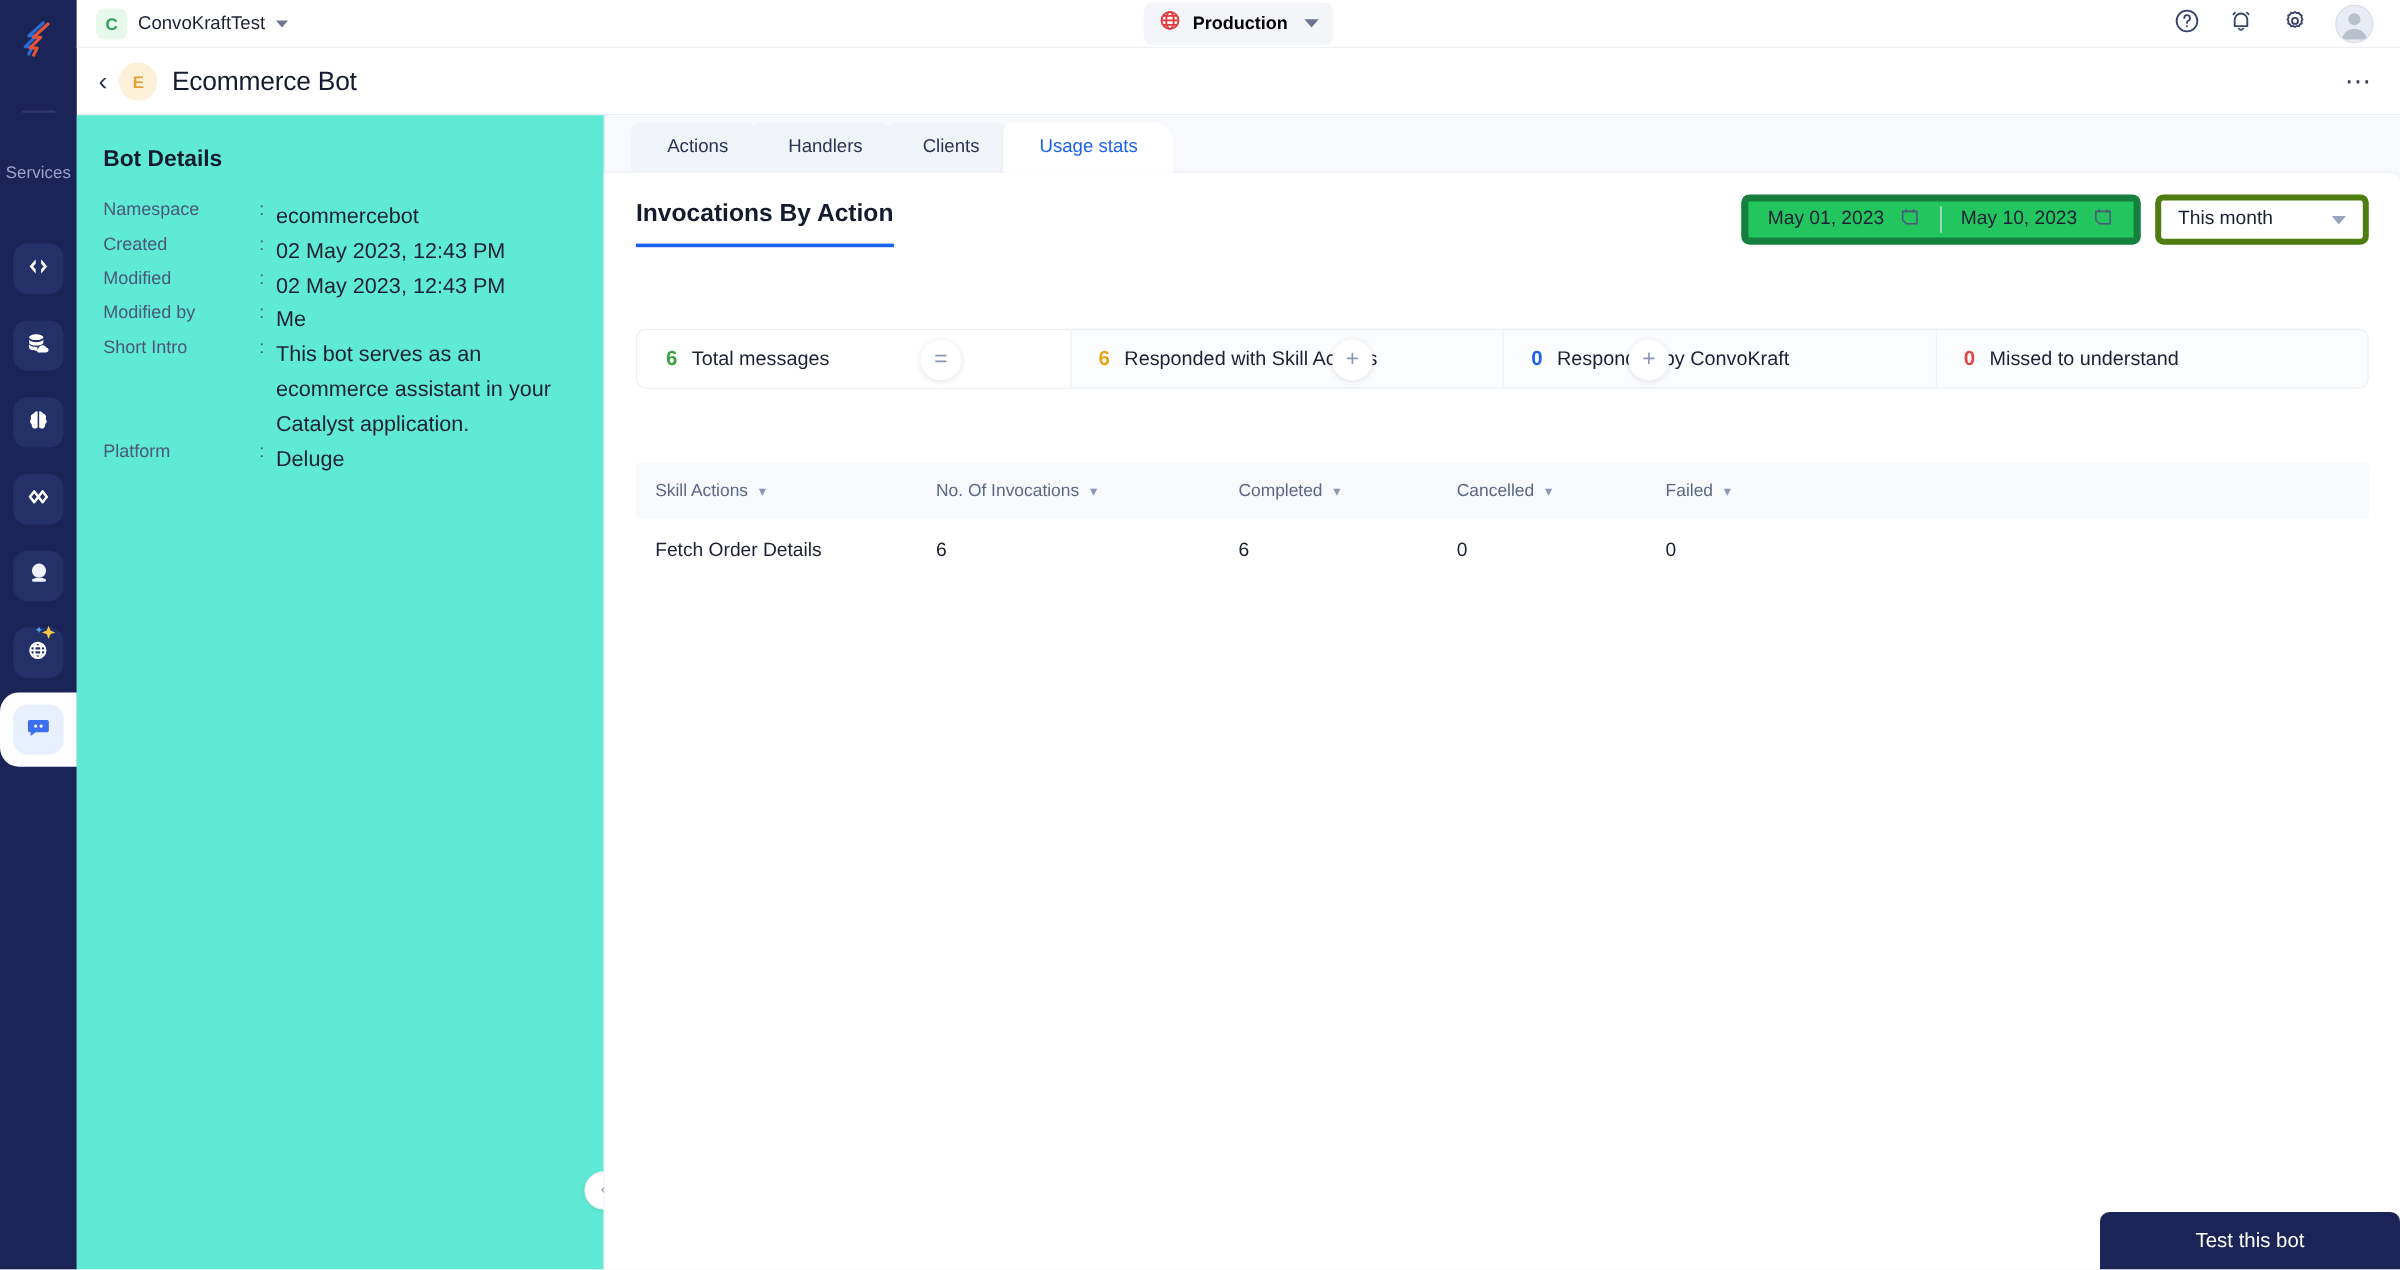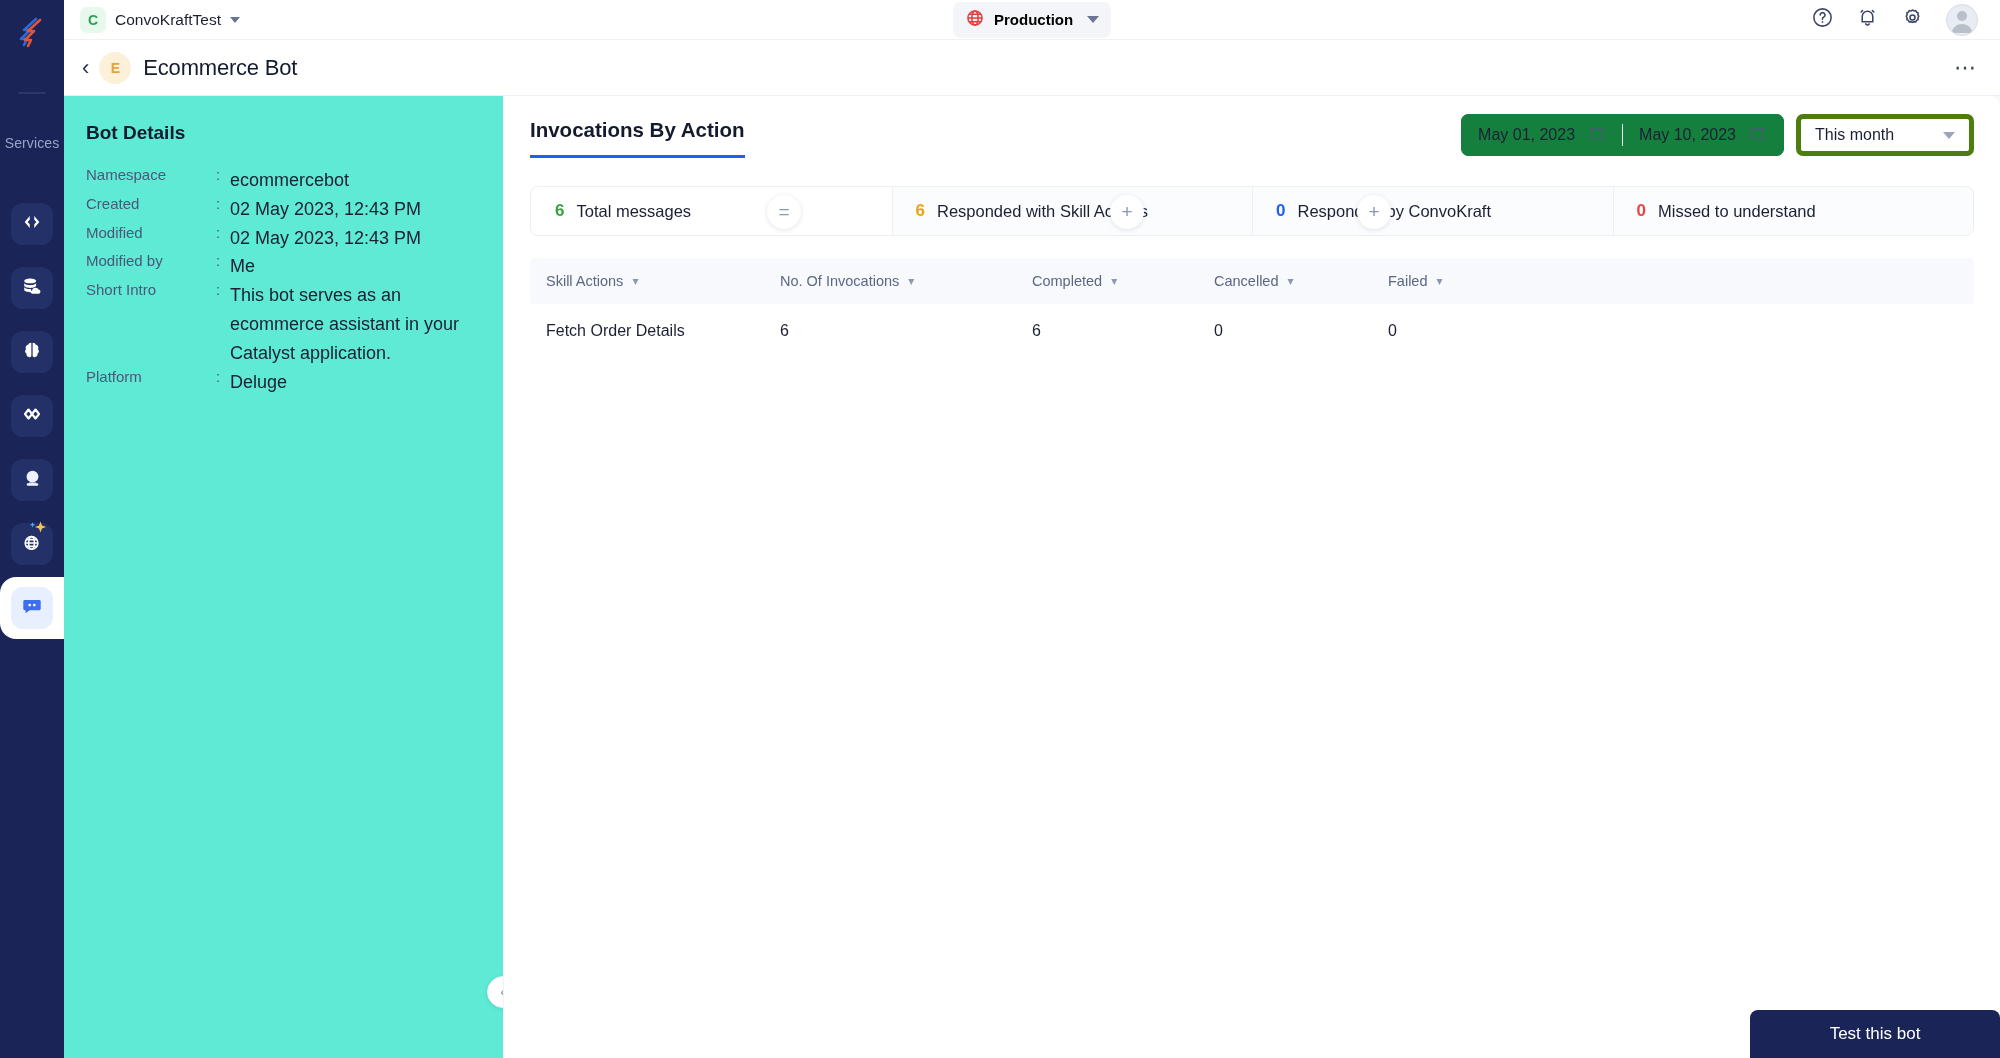--- a/index.html
+++ b/index.html
@@ -104,26 +104,27 @@
     font-size:15.5px; color:#2b3452; background:#f0f3f8;
     border-radius: 8px 18px 0 0; margin-right:-10px;
   }
   .tab.active { background:#ffffff; color:#1a62f2; z-index:3; }
   .tab:nth-child(1){z-index:1} .tab:nth-child(2){z-index:1} .tab:nth-child(3){z-index:1}
 
   .panel {
     flex:1 1 auto; background:#fff; margin:0 0 0 0; border-radius:0 8px 0 0;
     display:flex; flex-direction:column; min-height:0;
     box-shadow: 0 0 0 1px #eef1f6;
+    gap: 40px;
   }
   .panel-head { display:flex; align-items:center; padding: 18px 26px 0 26px; }
   .ptitle { font-size:20.5px; font-weight:bold; color:#141b2e; padding-bottom:13px; border-bottom:3px solid #1a62f2;}
   .pctrl { margin-left:auto; display:flex; align-items:center; gap:12px; padding-bottom:6px;}
   .daterange {
-    display:flex; align-items:center; border:1px solid #15803d; border-radius:7px; height:42px; background:#15803d;
+    display:flex; align-items:center; border:6px solid #15803d; border-radius:7px; height:42px; background:#22c55e;
   }
   .dcell { display:flex; align-items:center; gap:12px; padding: 0 16px; font-size:16px; color:#1b2033; height:100%;}
   .dsep { width:1px; height:22px; background:#e3e7ef; }
   .selbox {
     border:5px solid #4d7c0f; border-radius:7px; height:42px; width:178px; background:#fff;
     display:flex; align-items:center; padding: 0 14px; font-size:16px; color:#1b2033;
   }
   .selbox .env-caret { border-top-color:#9aa5bd; }
 
   
@@ -359,20 +360,34 @@
           <div class="dl-c">:</div>
           <div class="dl-v">Deluge</div>
         </div>
         <div class="collapse-btn">
           <span>‹</span>
         </div>
       </div>
 
       <div class="main">
 
+        <div class="tabs">
+          <div class="tab">
+            <span>Actions</span>
+          </div>
+          <div class="tab">
+            <span>Handlers</span>
+          </div>
+          <div class="tab">
+            <span>Clients</span>
+          </div>
+          <div class="tab active">
+            <span>Usage stats</span>
+          </div>
+        </div>
 
         <div class="panel">
 
           <div class="panel-head">
             <div class="ptitle">Invocations By Action</div>
             <div class="pctrl">
               <div class="daterange">
                 <div class="dcell">
                   <span>May 01, 2023</span>
                   <span>

